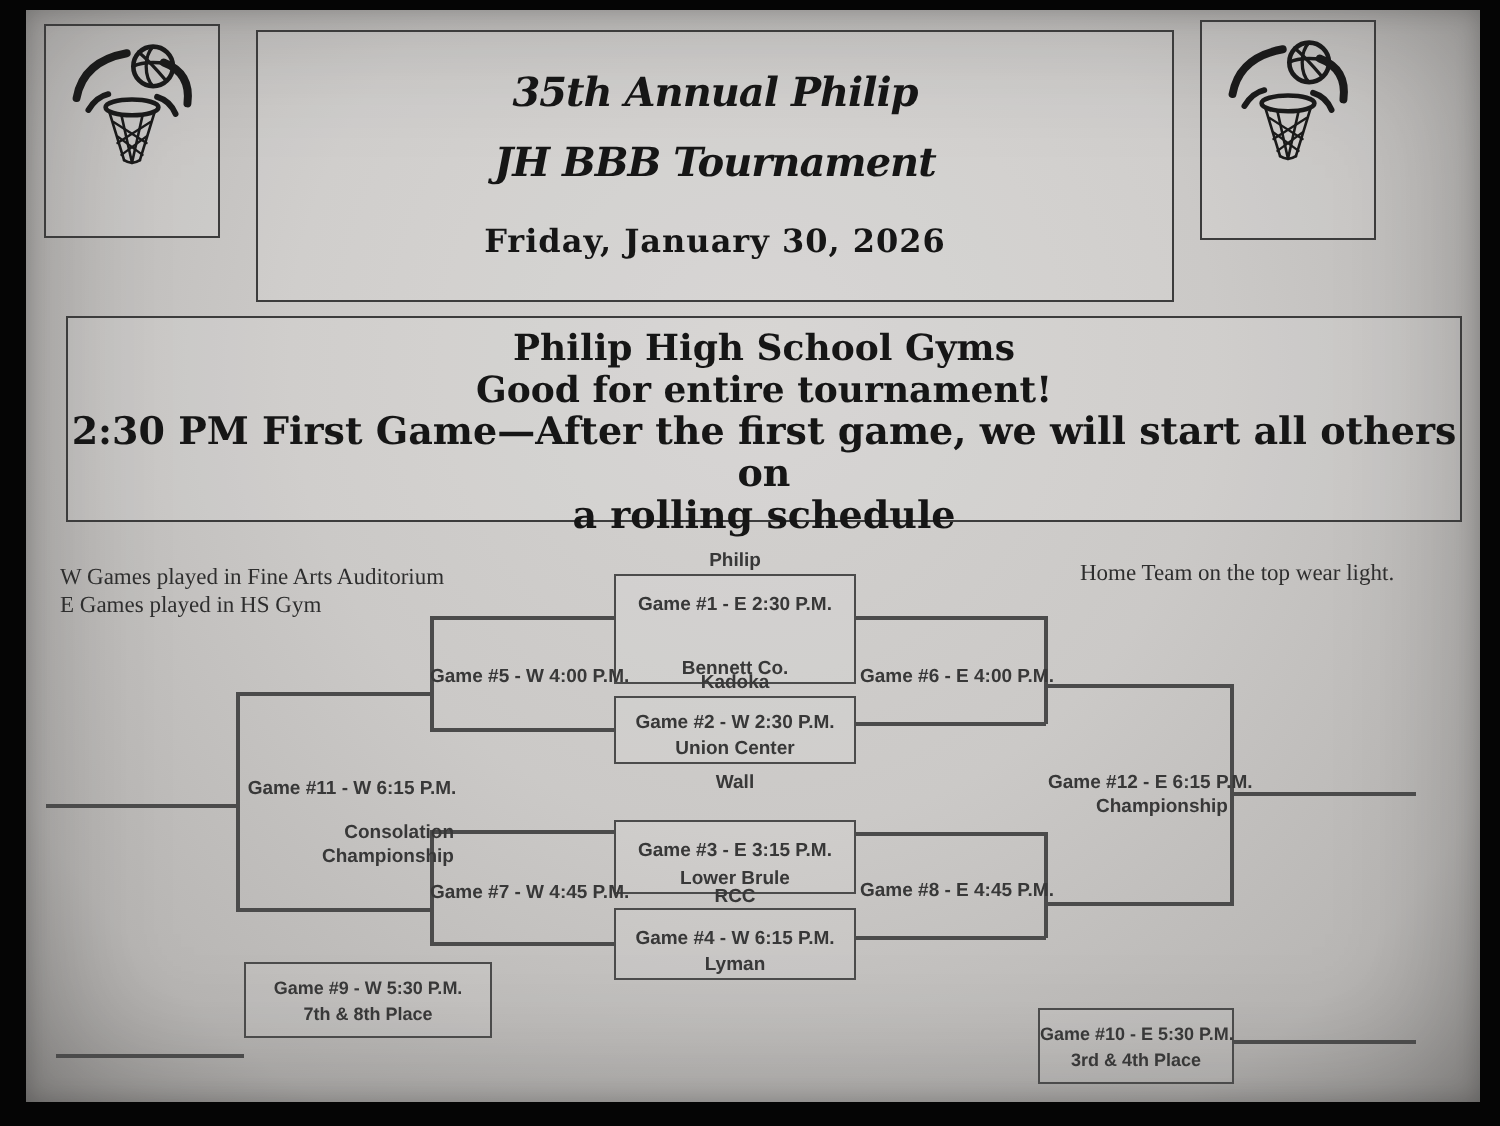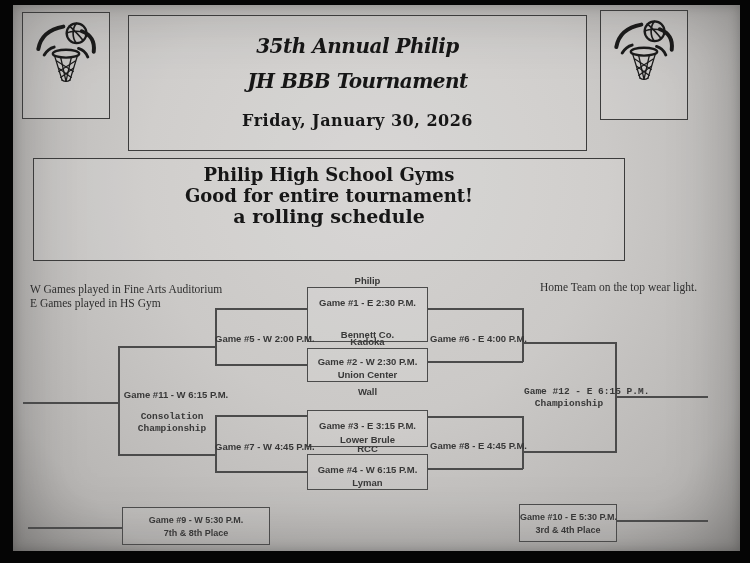--- a/index.html
+++ b/index.html
@@ -14,41 +14,41 @@
   }
   .abs{position:absolute;}
   .box{border:1.5px solid #3c3c3c;background:rgba(255,255,255,0.10);}
   
   .deco{font-family:"DejaVu Serif", serif;font-weight:bold;color:#161616;}
   .title-box{left:128px;top:15px;width:459px;height:136px;text-align:center;box-sizing:border-box;padding-top:13px;}
   .title-main{font-size:20px;line-height:35px;letter-spacing:-0.5px;font-style:italic;}
   .title-date{font-size:16px;margin-top:12px;letter-spacing:0.5px;}
   .logo-box{width:88px;text-align:center;box-sizing:border-box;padding-top:5px;}
   
-  .info-box{left:33px;top:158px;width:592px;height:103px;text-align:center;box-sizing:border-box;padding-top:5px;}
+  .info-box{left:33px;top:158px;width:698px;height:103px;text-align:center;box-sizing:border-box;padding-top:5px;}
   .info-line{font-size:18px;line-height:21px;}
   .info-line.big{font-size:19px;}
   .adm-row{display:flex;justify-content:center;align-items:baseline;}
   .adm-gap{display:inline-block;width:62px;}
   .small-paren{font-size:12px;}
   .pre{white-space:pre;}
   
   .note{font-family:"Liberation Serif", serif;font-size:11.5px;line-height:14px;color:#2e2e2e;}
   
   .bk{font-size:9.5px;color:#383838;font-weight:bold;}
   .team{left:307px;width:121px;text-align:center;white-space:nowrap;}
   .game-box{left:307px;width:121px;border:1.5px solid #4b4b4b;background:rgba(255,255,255,0.08);box-sizing:border-box;}
   .game-box .game-label{position:absolute;top:9px;left:0;right:0;text-align:center;white-space:nowrap;}
   .game-box .team-bottom{position:absolute;bottom:1px;left:0;right:0;text-align:center;white-space:nowrap;}
   .line{position:absolute;background:#4b4b4b;}
   .hl{height:1.5px;} .vl{width:1.5px;}
   .mid-label{text-align:center;white-space:nowrap;}
   .place-box{border:1.5px solid #4b4b4b;background:rgba(255,255,255,0.08);box-sizing:border-box;
              text-align:center;font-size:9px;font-weight:bold;color:#383838;padding-top:6px;line-height:12.5px;white-space:nowrap;}
-  .sub2{text-align:center;line-height:11.5px;white-space:nowrap;font-family:Liberation Mono, monospace;}
+  .sub2{text-align:right;line-height:11.5px;white-space:nowrap;}
 </style>
 </head>
 <body>
 
 <div class="photo"></div>
 
 <div class="abs box logo-box" style="left:22px;top:12px;height:107px;">
   <svg width="66" height="74" viewBox="0 0 100 110">
     <g fill="none" stroke="#1a1a1a" stroke-linecap="round">
       <circle cx="66" cy="22" r="15" stroke-width="3.5"></circle>
@@ -99,20 +99,21 @@
 
 <div class="abs box title-box deco">
   <div class="title-main">35th Annual Philip</div>
   <div class="title-main">JH BBB Tournament</div>
   <div class="title-date">Friday, January 30, 2026</div>
 </div>
 
 <div class="abs box info-box deco">
   <div class="info-line">Philip High School Gyms</div>
   <div class="info-line">Good for entire tournament!</div>
+  <div class="info-line big">2:30 PM First Game—After the first game, we will start all others on</div>
   <div class="info-line big">a rolling schedule</div>
 </div>
 
 <div class="abs note" style="left:30px;top:282px;width:230px;">
   <div>W Games played in Fine Arts Auditorium</div>
   <div>E Games played in HS Gym</div>
 </div>
 <div class="abs note" style="left:540px;top:280px;width:190px;">Home Team on the top wear light.</div>
 
 <div class="abs bk team" style="top:275px;">Philip</div>
@@ -136,21 +137,21 @@
 <div class="abs bk team" style="top:443px;">RCC</div>
 <div class="abs game-box" style="top:454px;height:36px;">
   <div class="bk game-label">Game #4 - W 6:15 P.M.</div>
   <div class="bk team-bottom">Lyman</div>
 </div>
 
 <div class="line hl" style="left:215px;top:308px;width:92px;"></div>
 <div class="line hl" style="left:215px;top:364px;width:92px;"></div>
 <div class="line vl" style="left:215px;top:308px;height:57px;"></div>
 <div class="line hl" style="left:118px;top:346px;width:97px;"></div>
-<div class="abs bk mid-label" style="left:215px;top:333px;width:92px;">Game #5 - W 2:00 P.M.</div>
+<div class="abs bk mid-label" style="left:215px;top:333px;width:92px;">Game #5 - W 4:00 P.M.</div>
 
 <div class="line hl" style="left:215px;top:415px;width:92px;"></div>
 <div class="line hl" style="left:215px;top:471px;width:92px;"></div>
 <div class="line vl" style="left:215px;top:415px;height:57px;"></div>
 <div class="line hl" style="left:118px;top:454px;width:97px;"></div>
 <div class="abs bk mid-label" style="left:215px;top:441px;width:92px;">Game #7 - W 4:45 P.M.</div>
 
 <div class="line vl" style="left:118px;top:346px;height:109px;"></div>
 <div class="line hl" style="left:23px;top:402px;width:95px;"></div>
 <div class="abs bk mid-label" style="left:120px;top:389px;width:112px;">Game #11 - W 6:15 P.M.</div>
@@ -171,21 +172,21 @@
 <div class="line hl" style="left:522px;top:451px;width:94px;"></div>
 <div class="abs bk mid-label" style="left:430px;top:440px;width:90px;">Game #8 - E 4:45 P.M.</div>
 
 <div class="line vl" style="left:615px;top:342px;height:111px;"></div>
 <div class="line hl" style="left:615px;top:396px;width:93px;"></div>
 <div class="abs bk sub2" style="left:524px;top:386px;width:90px;line-height:12px;">
   <div>Game #12 - E 6:15 P.M.</div>
   <div>Championship</div>
 </div>
 
-<div class="abs place-box" style="left:122px;top:507px;width:148px;height:38px;">
+<div class="abs place-box" style="left:122px;top:481px;width:124px;height:38px;">
   <div>Game #9 - W 5:30 P.M.</div>
   <div>7th &amp; 8th Place</div>
 </div>
 <div class="line hl" style="left:28px;top:527px;width:94px;"></div>
 
 <div class="abs place-box" style="left:519px;top:504px;width:98px;height:38px;">
   <div>Game #10 - E 5:30 P.M.</div>
   <div>3rd &amp; 4th Place</div>
 </div>
 <div class="line hl" style="left:616px;top:520px;width:92px;"></div>

